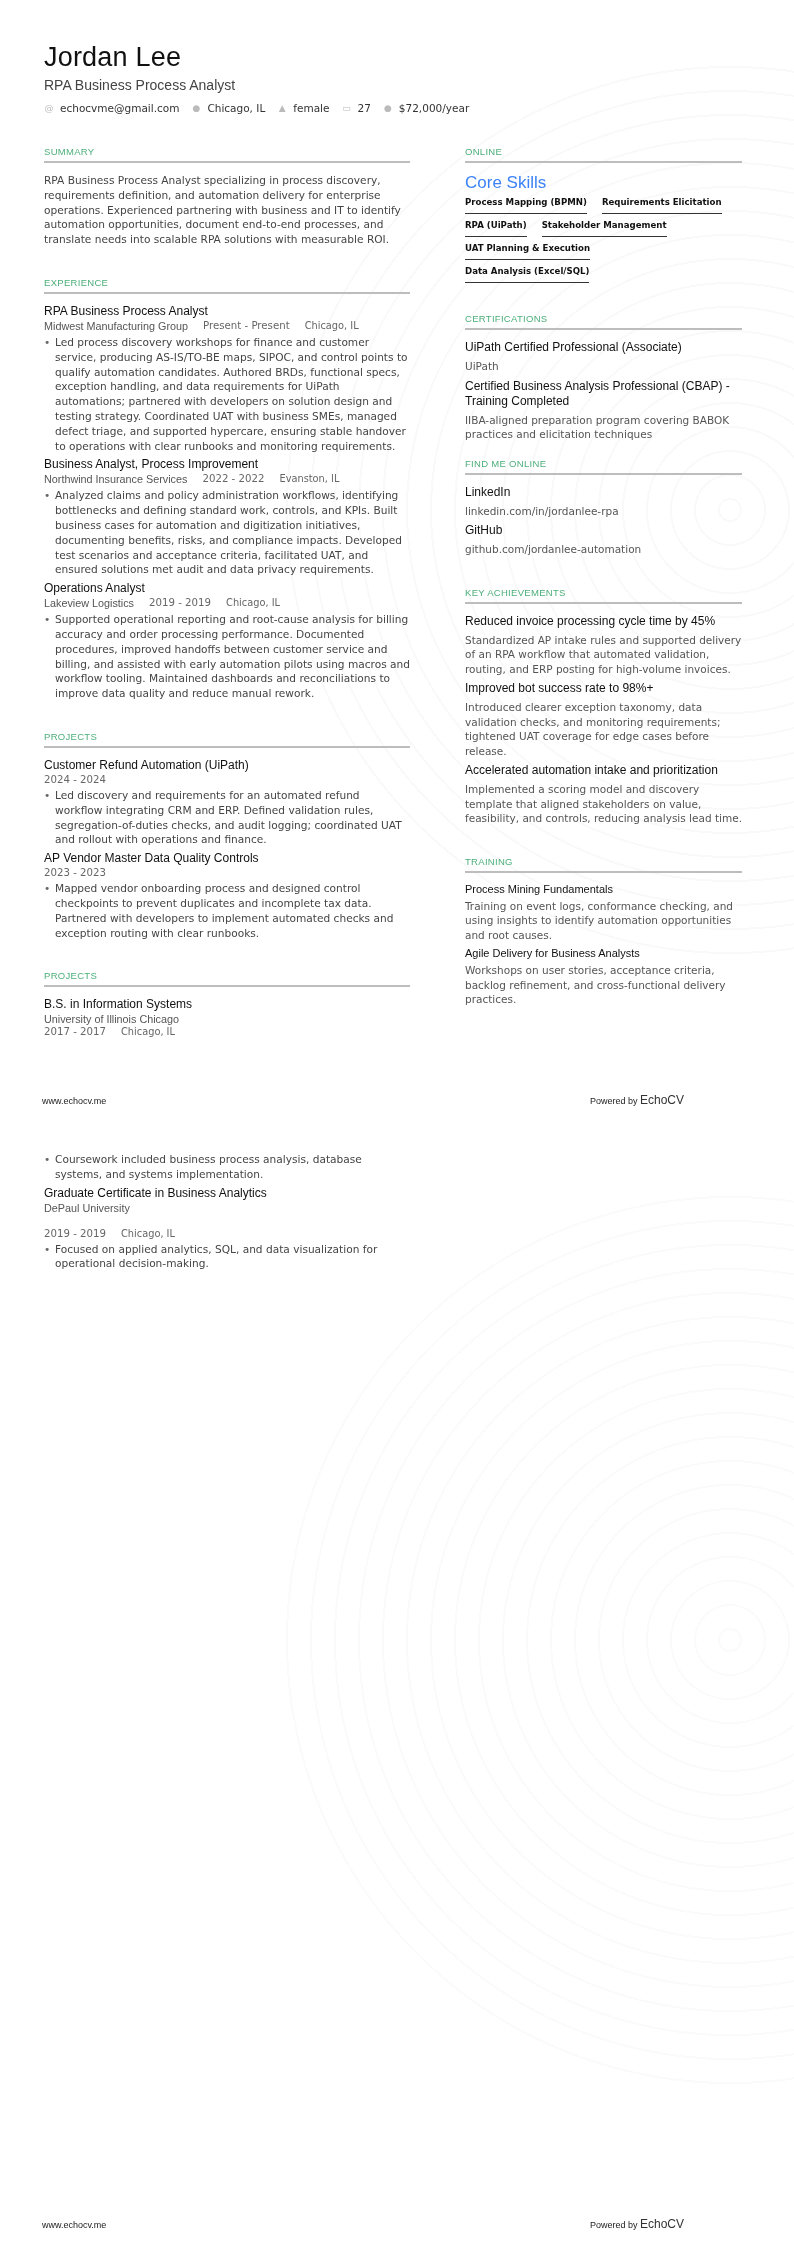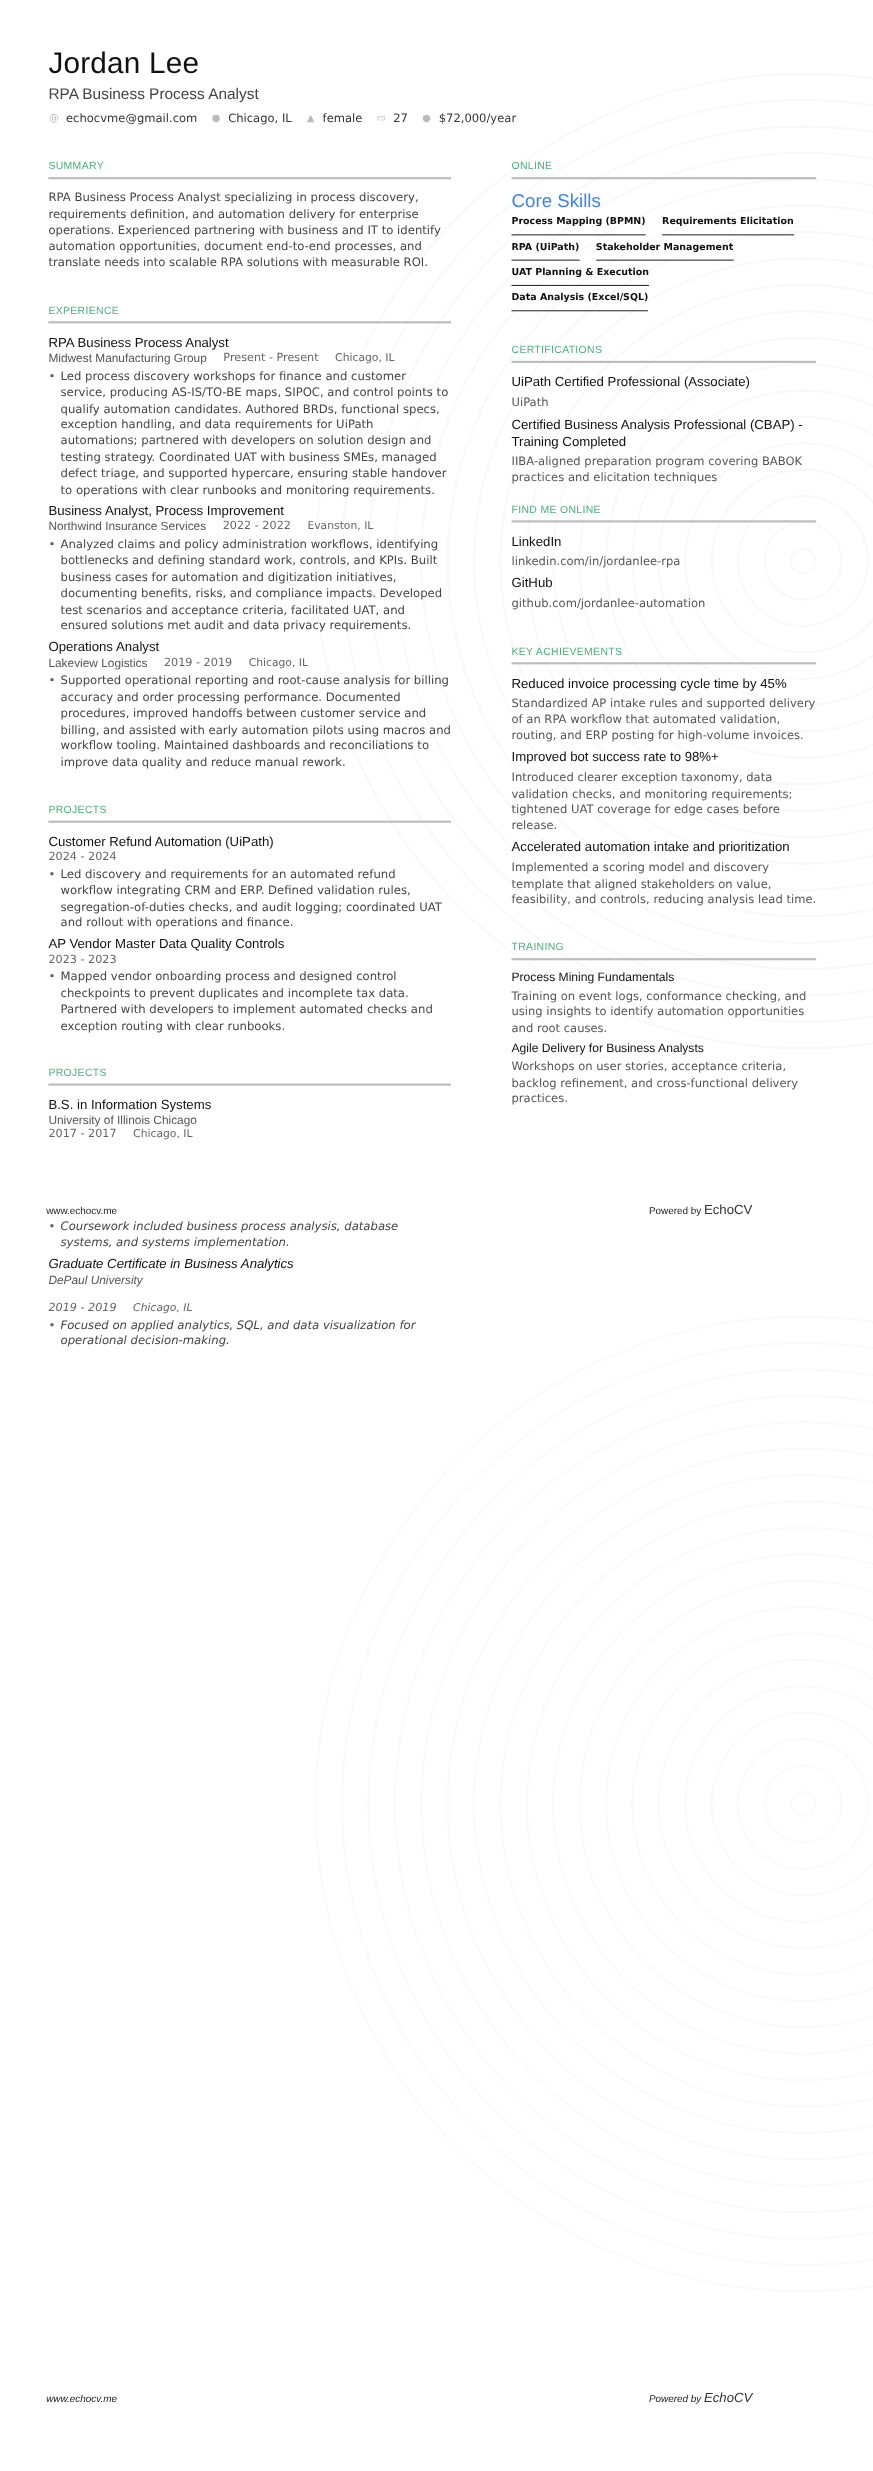--- a/index.html
+++ b/index.html
@@ -10,21 +10,21 @@
   .bg1 { left: 280px; top: 60px; width: 900px; height: 900px;
     background: radial-gradient(circle, rgba(0,0,0,0) 0 28%, rgba(0,0,0,0) 28%),
       repeating-radial-gradient(circle at 50% 50%, transparent 0 10px, rgba(200,200,200,0.18) 10px 12px, transparent 12px 24px);
     opacity: 0.6; }
   .bg2 { left: 280px; top: 1190px; width: 900px; height: 900px;
     background: repeating-radial-gradient(circle at 50% 50%, transparent 0 10px, rgba(200,200,200,0.18) 10px 12px, transparent 12px 24px);
     opacity: 0.45; }
 
   .page { position: absolute; left: 0; width: 736px; }
   .page1 { top: 0; height: 1120px; }
-  .page2 { top: 1076px; height: 1126px; font-style: italic; }
+  .page2 { top: 1120px; height: 1126px; }
 
   .name { position: absolute; left: 44px; top: 42px; font-family: "Liberation Sans", sans-serif; font-size: 27px; font-weight: 400; color: #111; letter-spacing: 0.2px; }
   .title { position: absolute; left: 44px; top: 77px; font-family: "Liberation Sans", sans-serif; font-size: 14px; color: #444; }
   .contacts { position: absolute; left: 44px; top: 102px; display: flex; align-items: center; font-size: 10.5px; color: #333; }
   .contact { display: flex; align-items: center; margin-right: 12px; }
   .contact .ic { color: #bbb; font-size: 9px; margin-right: 6px; width: 10px; text-align: center; }
 
   .col-left { position: absolute; left: 44px; width: 366px; }
   .col-right { position: absolute; left: 465px; width: 277px; }
 

